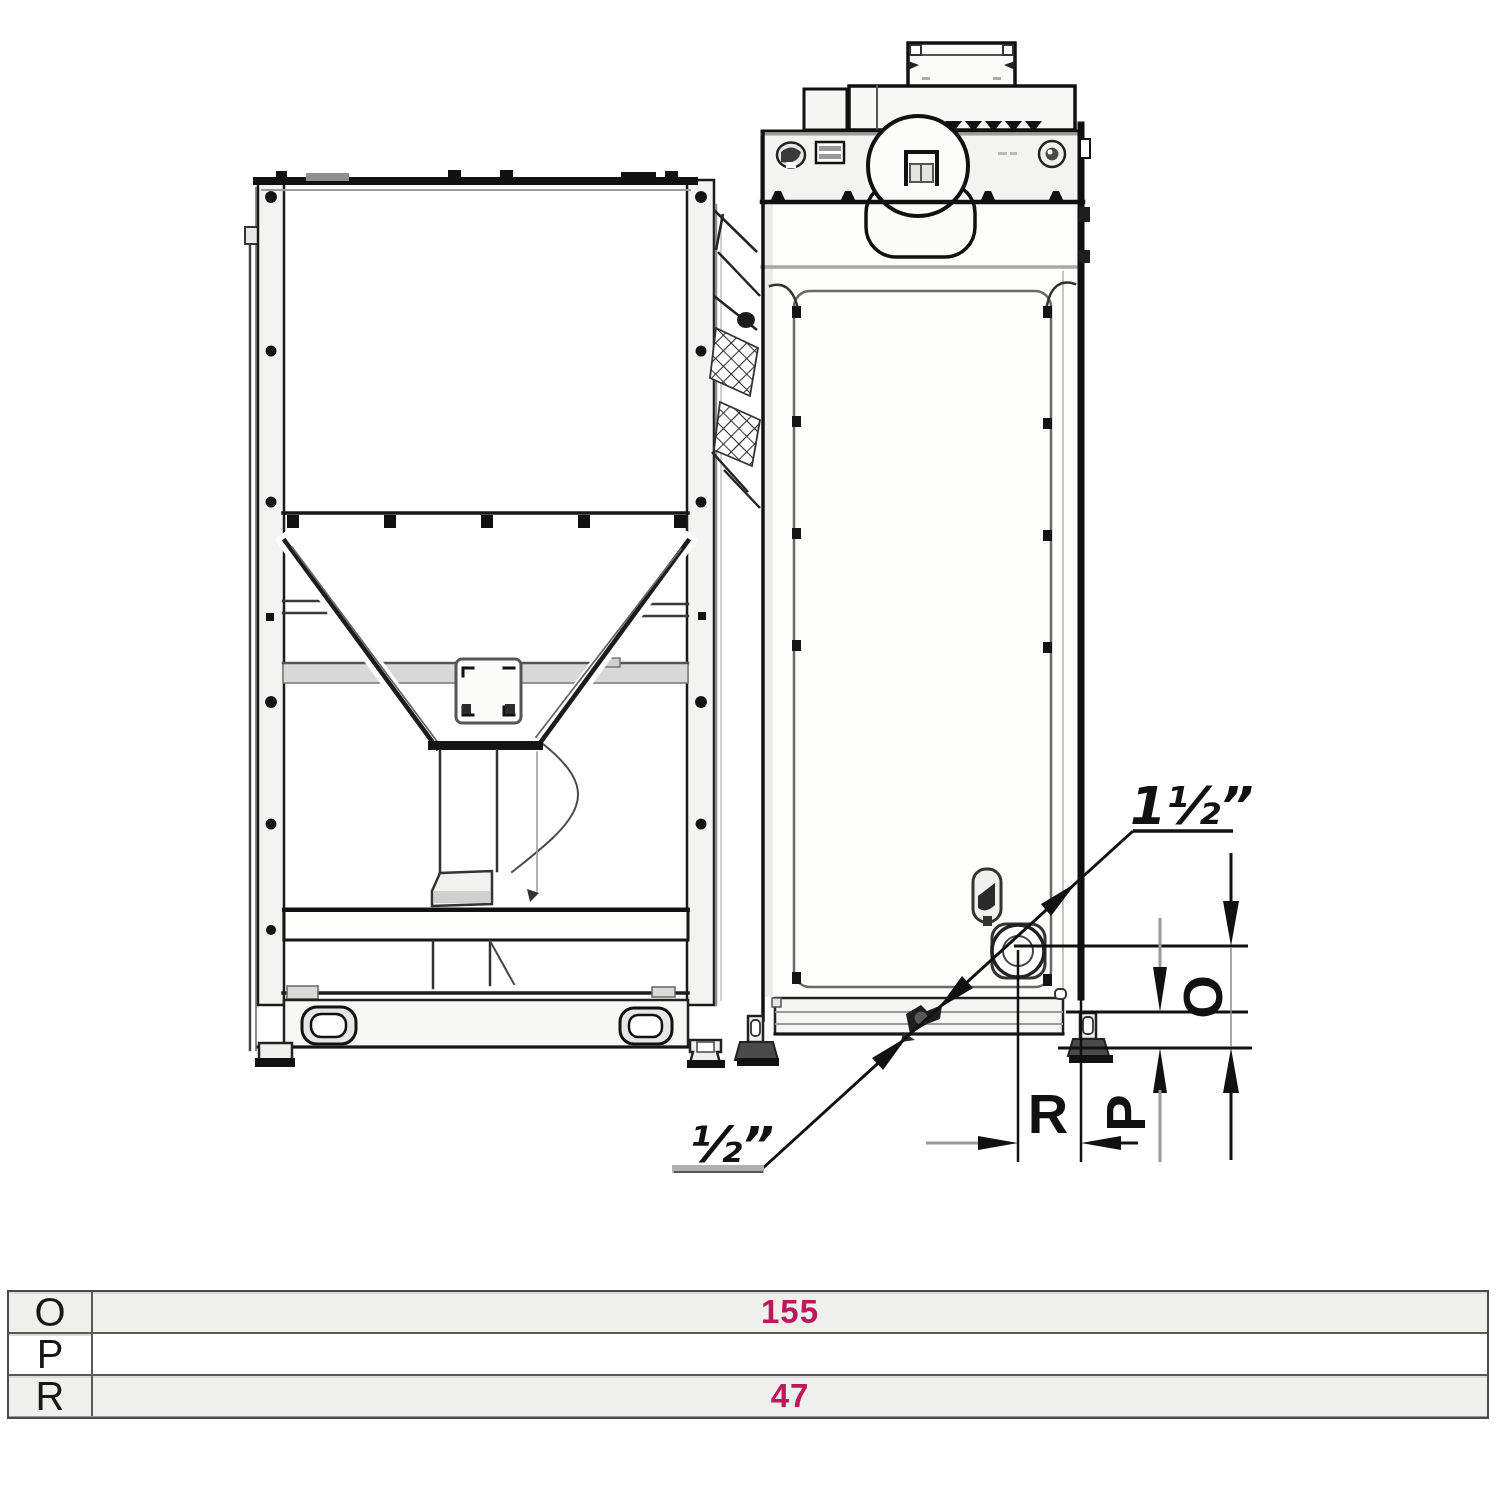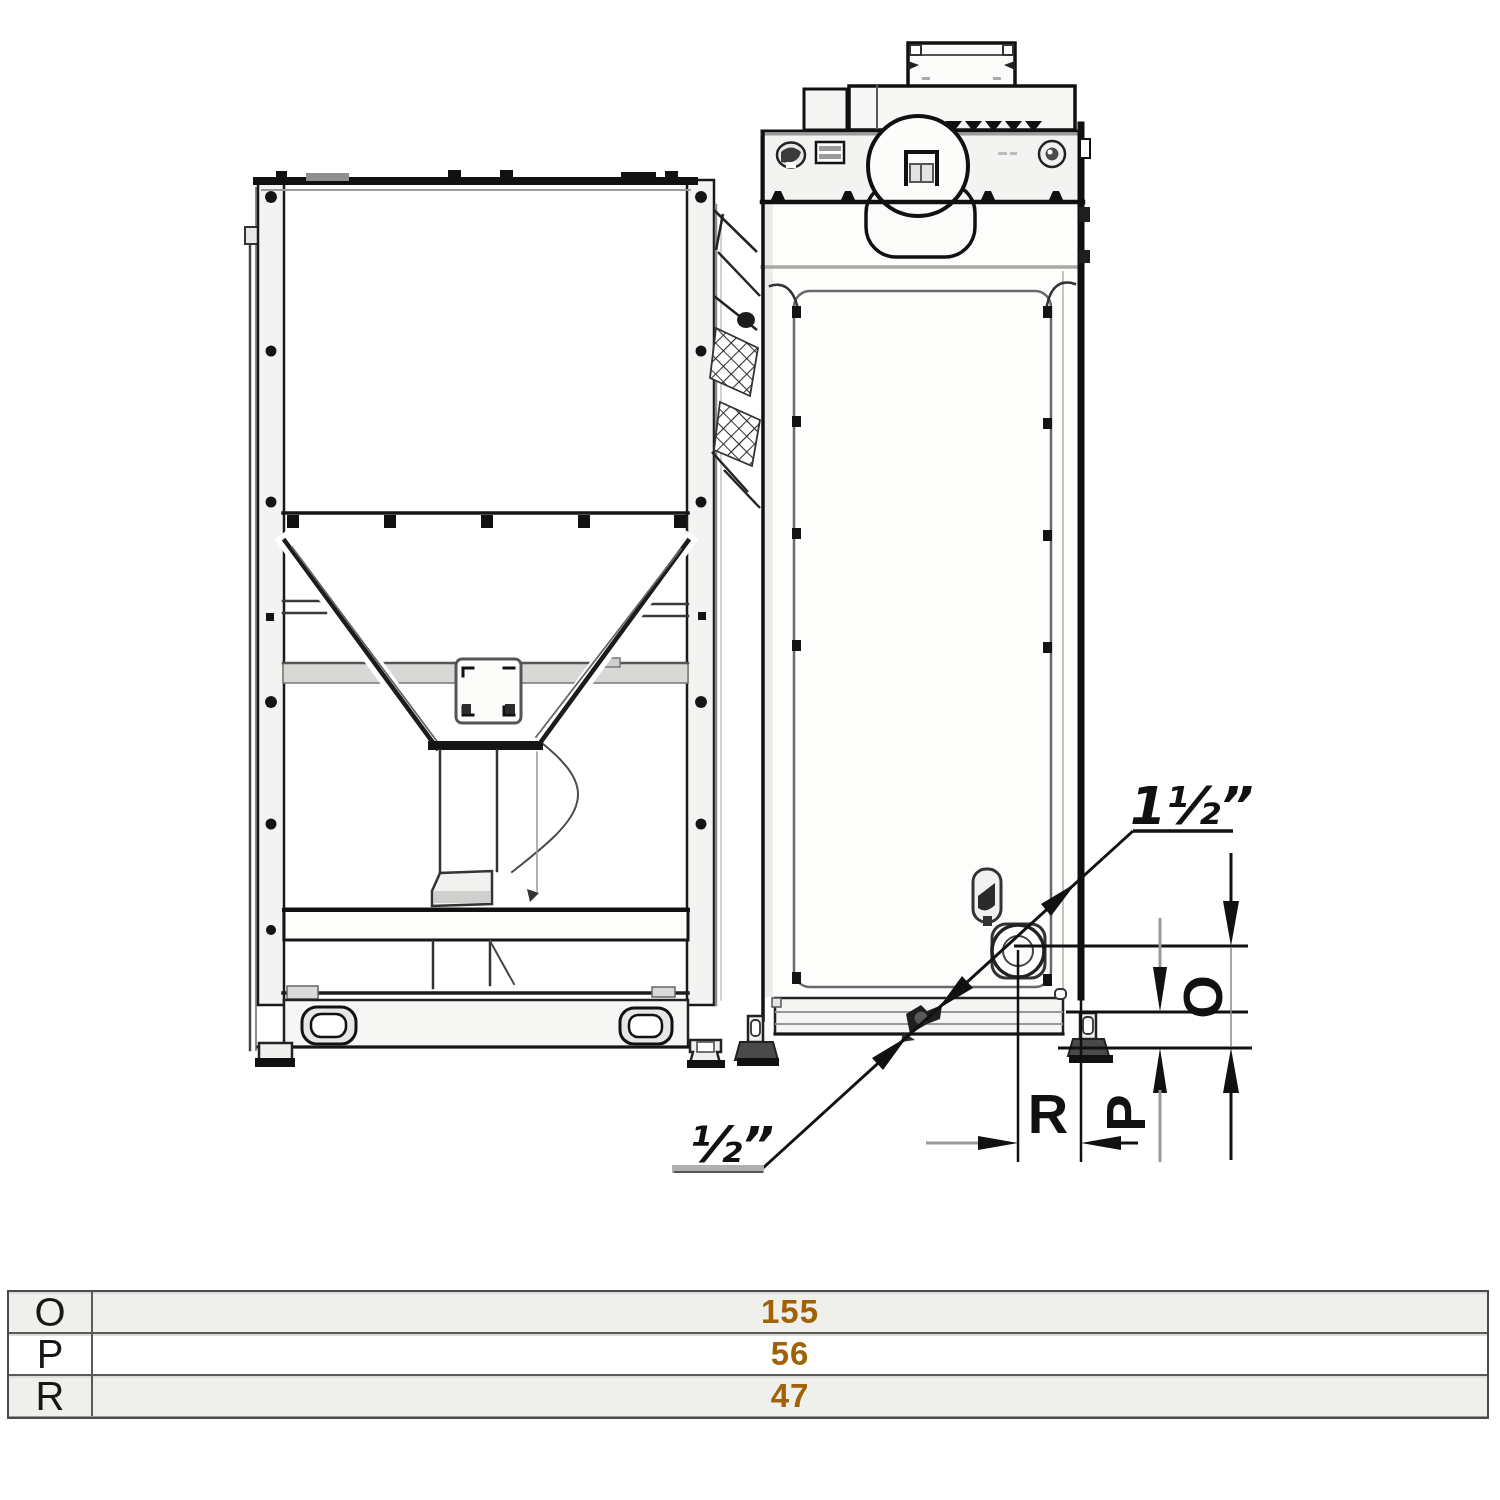--- a/index.html
+++ b/index.html
@@ -19,21 +19,21 @@
   .spec-row:last-child{border-bottom:1px solid #9a9a9a;}
   .spec-row.alt{background:#efefec;}
   .spec-row .label-cell{
     width:82px;flex:0 0 82px;border-right:2px solid #5a5a5a;
     display:flex;align-items:center;justify-content:center;
     font-size:40px;font-weight:400;color:#171717;line-height:1;
     box-shadow:inset 0 2px 0 #dcdcda;
   }
   .spec-row .value-cell{
     flex:1;display:flex;align-items:center;justify-content:center;
-    font-size:33px;font-weight:700;color:#a16207;letter-spacing:1px;
+    font-size:33px;font-weight:700;color:#be185d;letter-spacing:1px;
     box-shadow:inset 0 2px 0 #dcdcda;
   }
 </style>
 </head>
 <body>
 
 <div class="stage">
 
 <svg width="1500" height="1500" viewBox="0 0 1500 1500">
   <defs>
@@ -353,21 +353,20 @@
   </g>
 </svg>
 
   <div class="spec-table">
     <div class="spec-row alt">
       <div class="label-cell">O</div>
       <div class="value-cell">155</div>
     </div>
     <div class="spec-row">
       <div class="label-cell">P</div>
-      <div class="value-cell">56</div>
     </div>
     <div class="spec-row alt">
       <div class="label-cell">R</div>
       <div class="value-cell">47</div>
     </div>
   </div>
 
 </div>
 
 </body></html>

